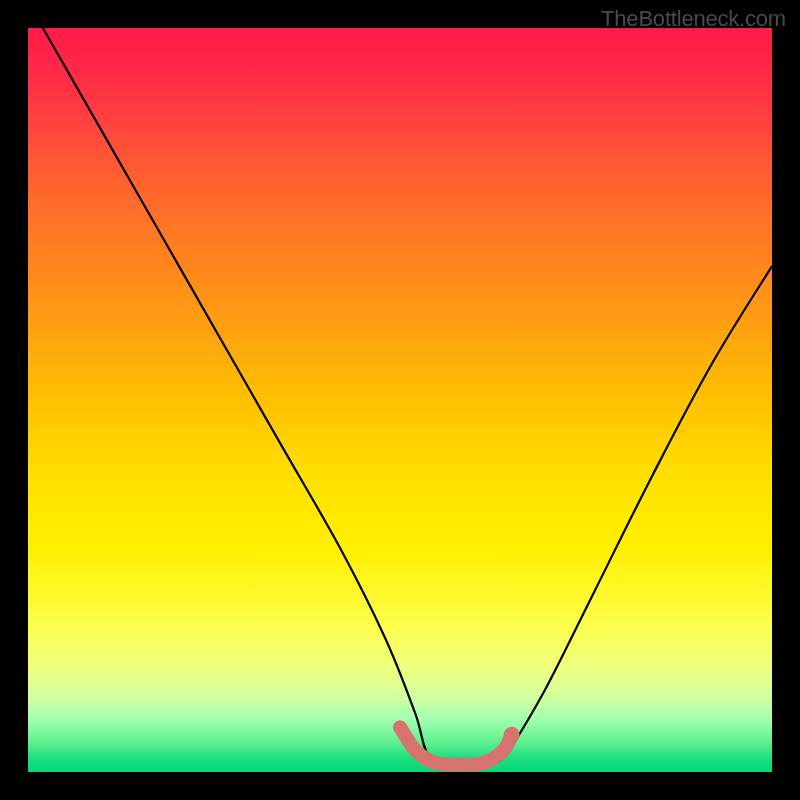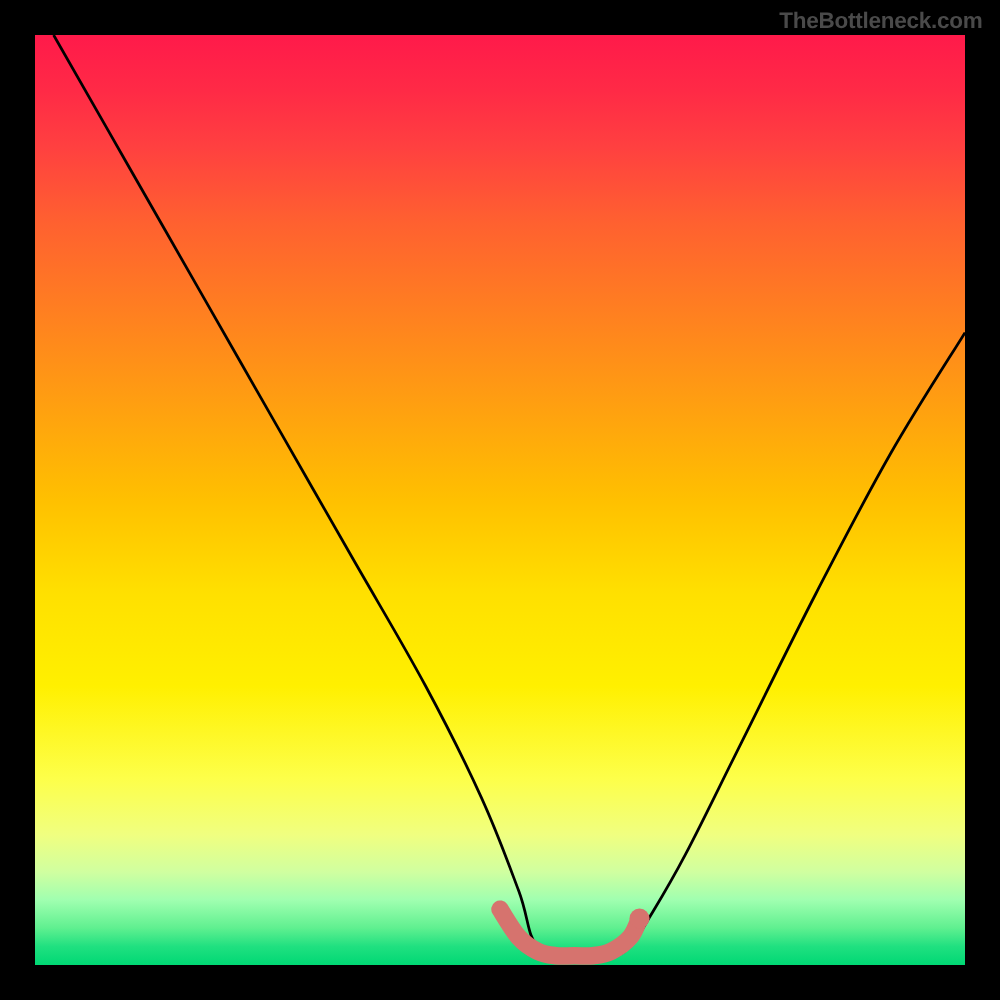--- a/index.html
+++ b/index.html
@@ -9,22 +9,22 @@
     background: #000;
     position: relative;
     overflow: hidden;
     font-family: Arial, Helvetica, sans-serif;
   }
   .watermark {
     position: absolute;
     top: 6px;
     right: 14px;
     color: #4a4a4a;
-    font-size: 18px;
-    font-weight: 700;
+    font-size: 22px;
+    font-weight: 400;
     z-index: 10;
     letter-spacing: -0.2px;
   }
   .frame {
     position: absolute;
     left: 28px;
     top: 28px;
     width: 744px;
     height: 744px;
     background: #000;

